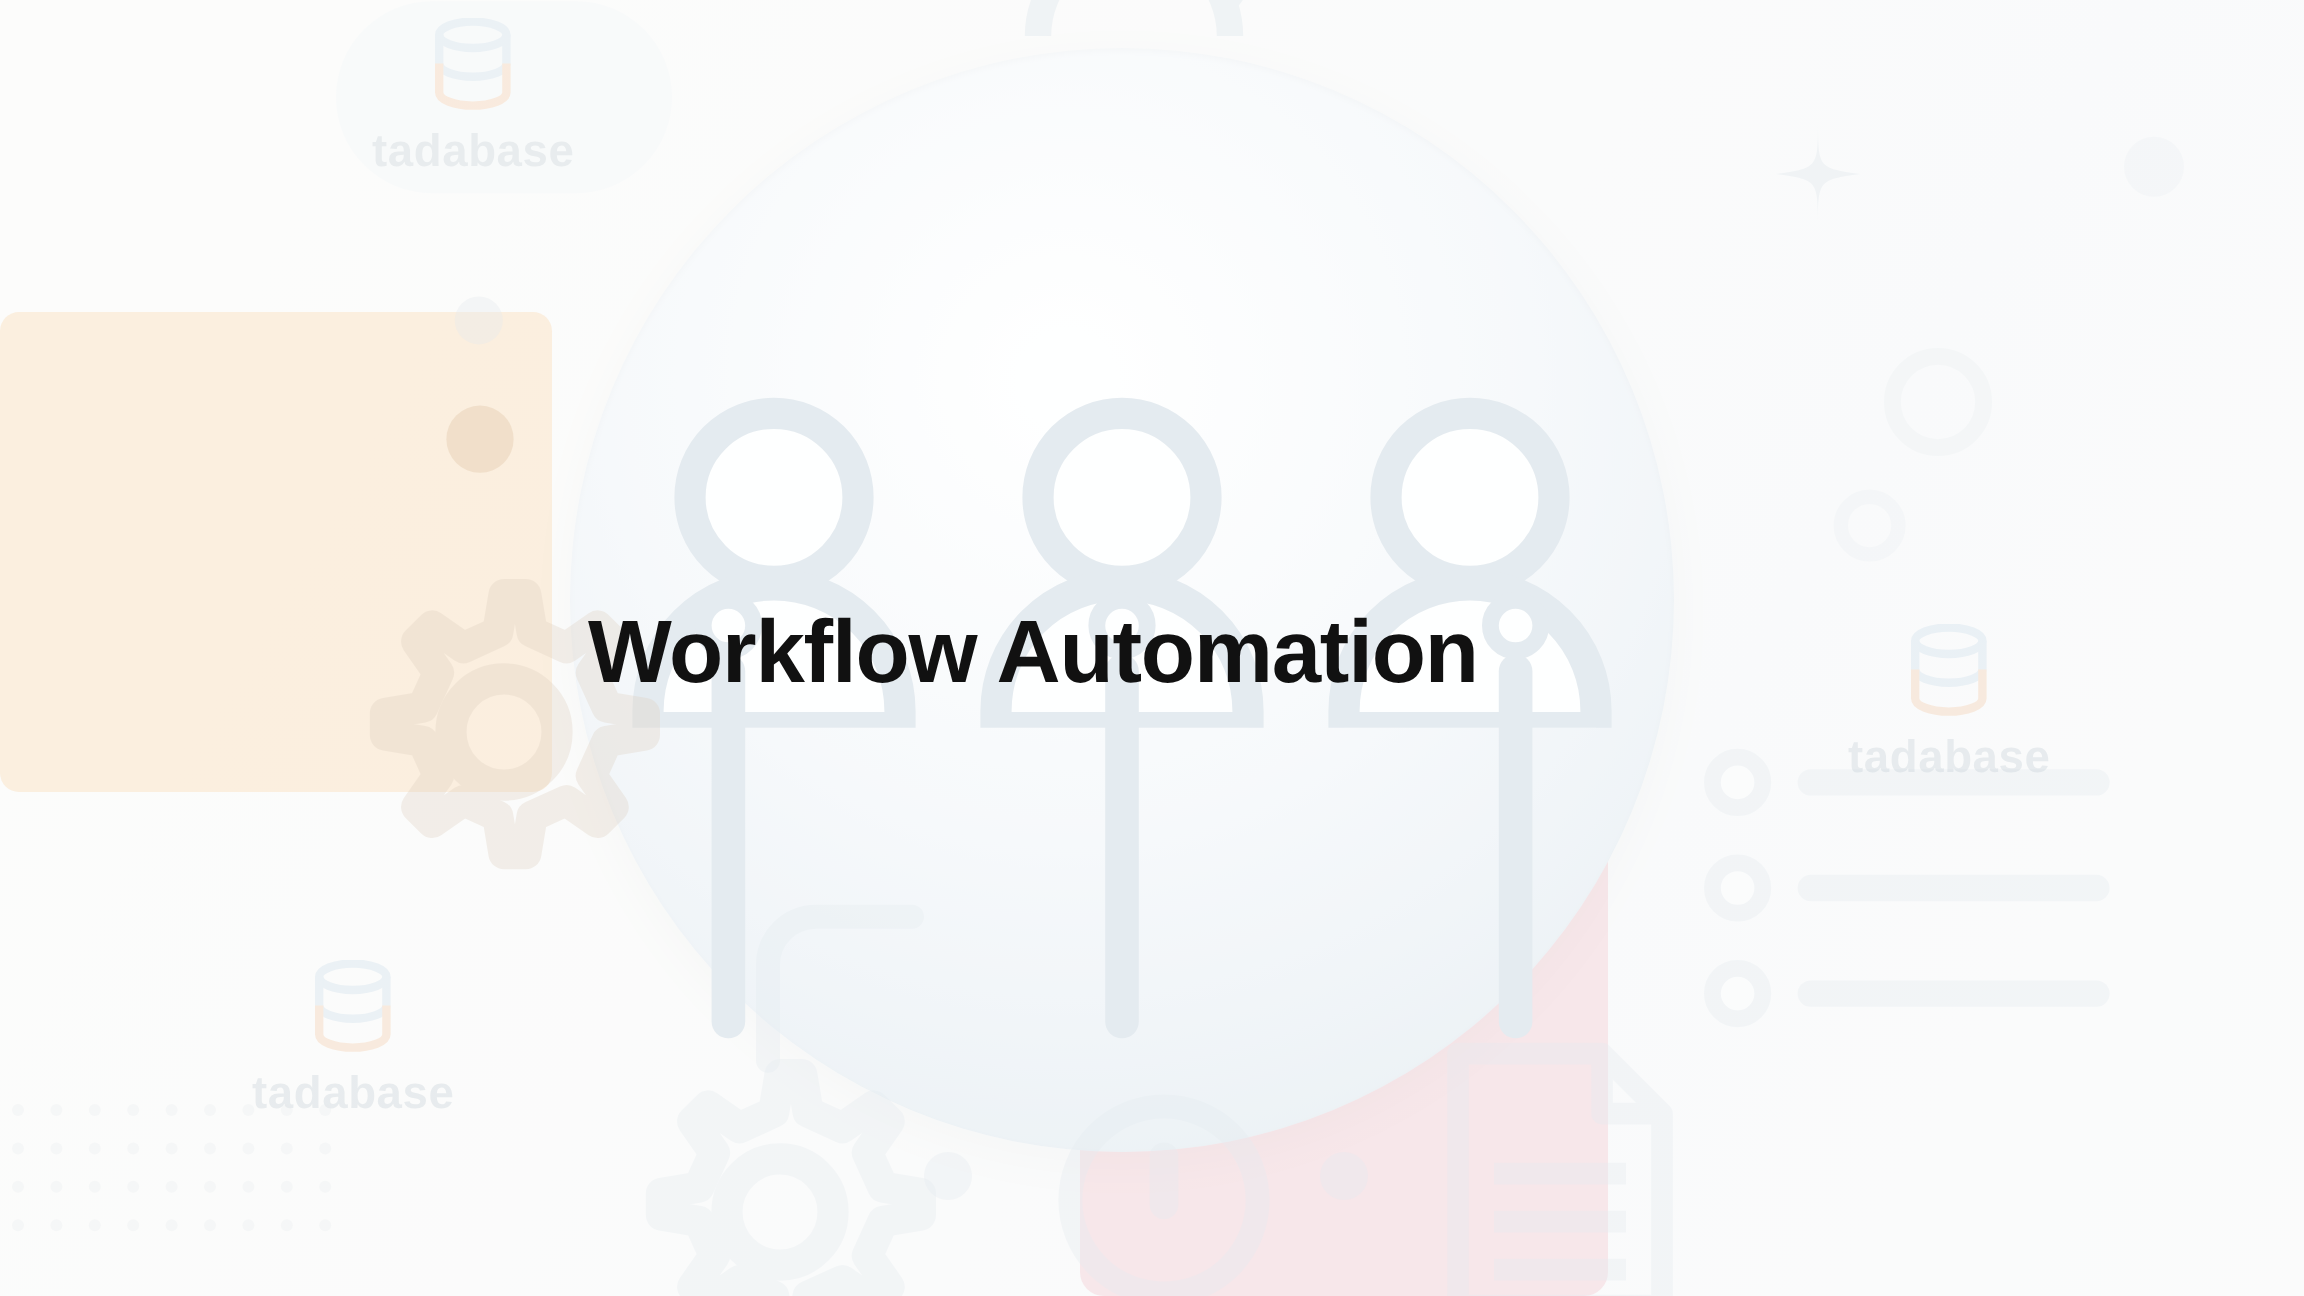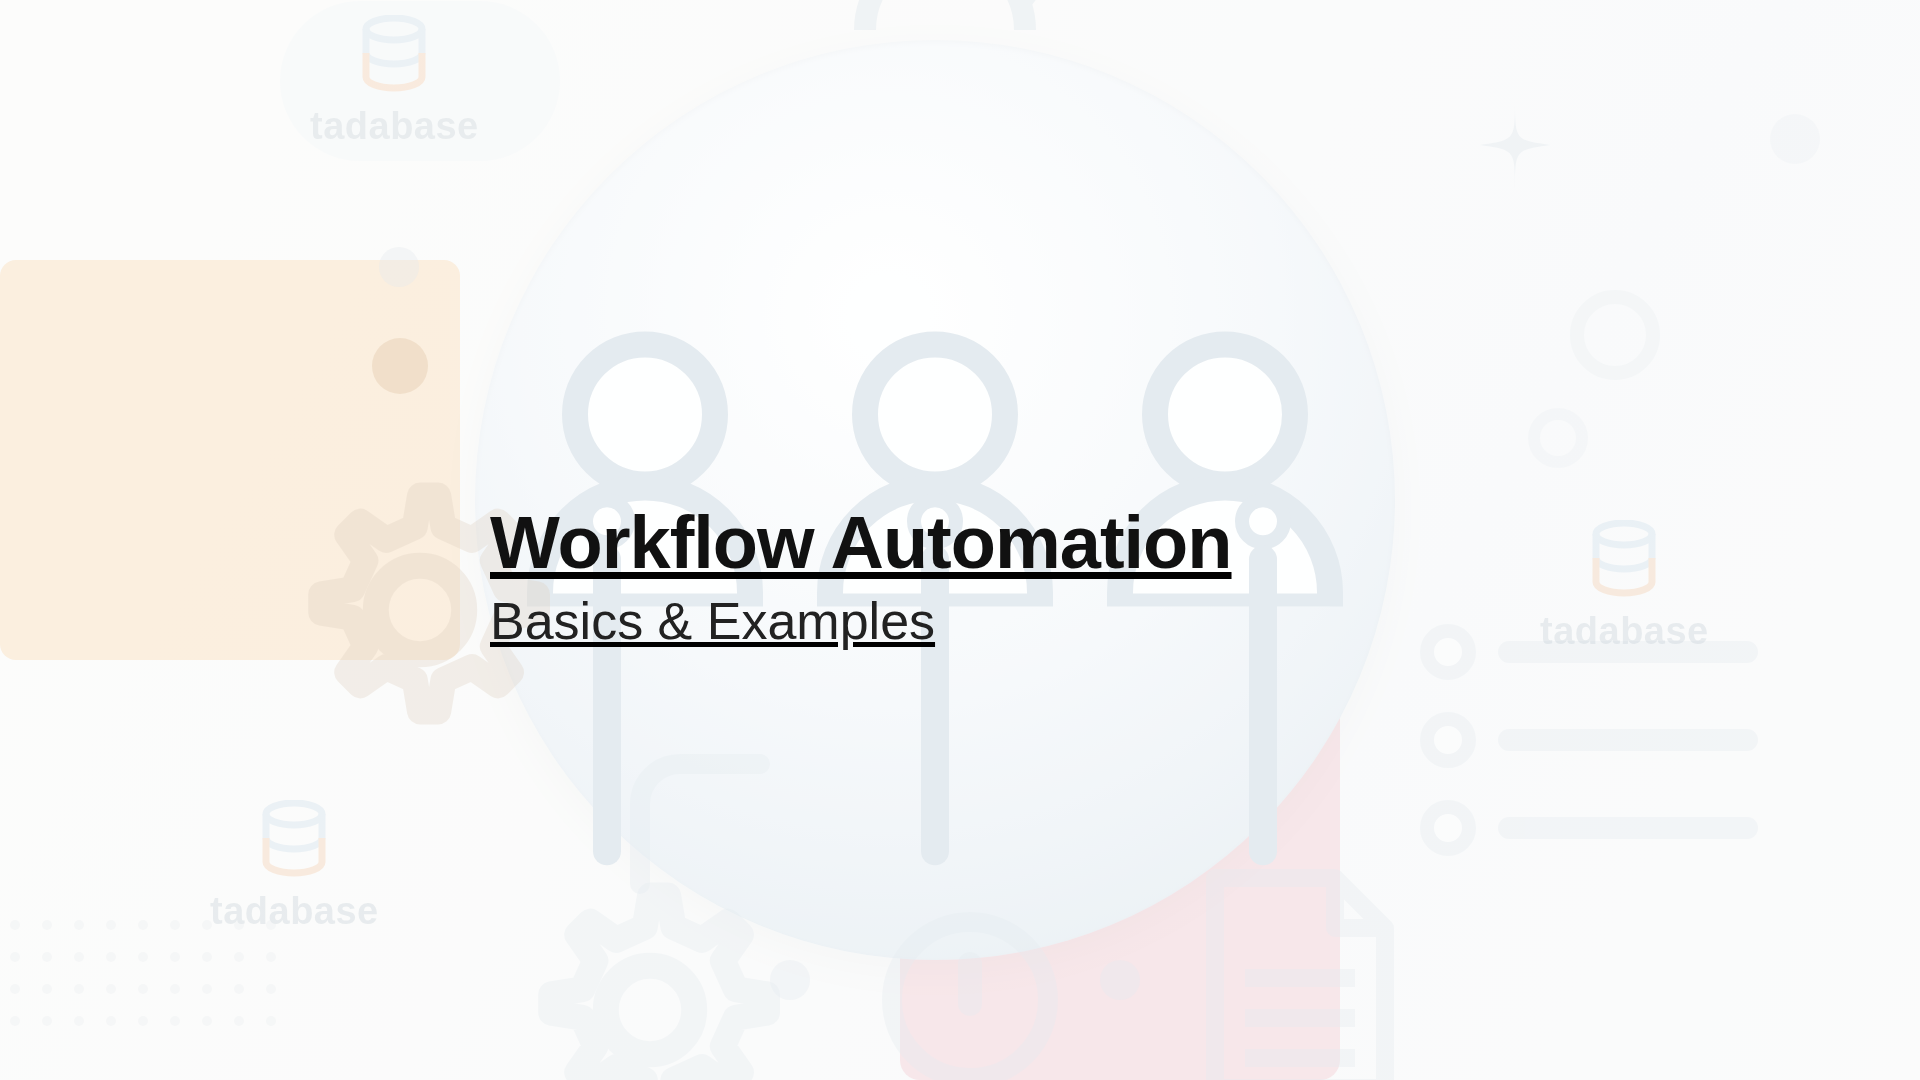--- a/index.html
+++ b/index.html
@@ -167,21 +167,21 @@
   .dotgrid div { display:flex; gap:22px; margin-bottom:22px;}
   .dotgrid span { width:10px; height:10px; border-radius:50%; background:#c8d2d9; display:inline-block;}
 
   
   .global-wash {
     position:absolute; inset:0;
     background: rgba(255,255,255,0.52);
     pointer-events:none;
     z-index: 20;
   }
-  .global-wash ~ .title-block { z-index: 40; text-decoration: underline; }
+  .global-wash ~ .title-block { z-index: 40; }
 
 </style>
 </head>
 <body>
 
 <div class="canvas">
 
   <div class="block-orange"></div>
   <div class="block-pink"></div>
 
@@ -384,16 +384,15 @@
         <span></span>
         <span></span>
         <span></span>
       </div>
   </div>
 
   <div class="global-wash"></div>
 
   <div class="title-block">
     <h1>Workflow Automation</h1>
-    <div class="sub">Basics &amp; Examples</div>
   </div>
 
 </div>
 
 </body></html>

